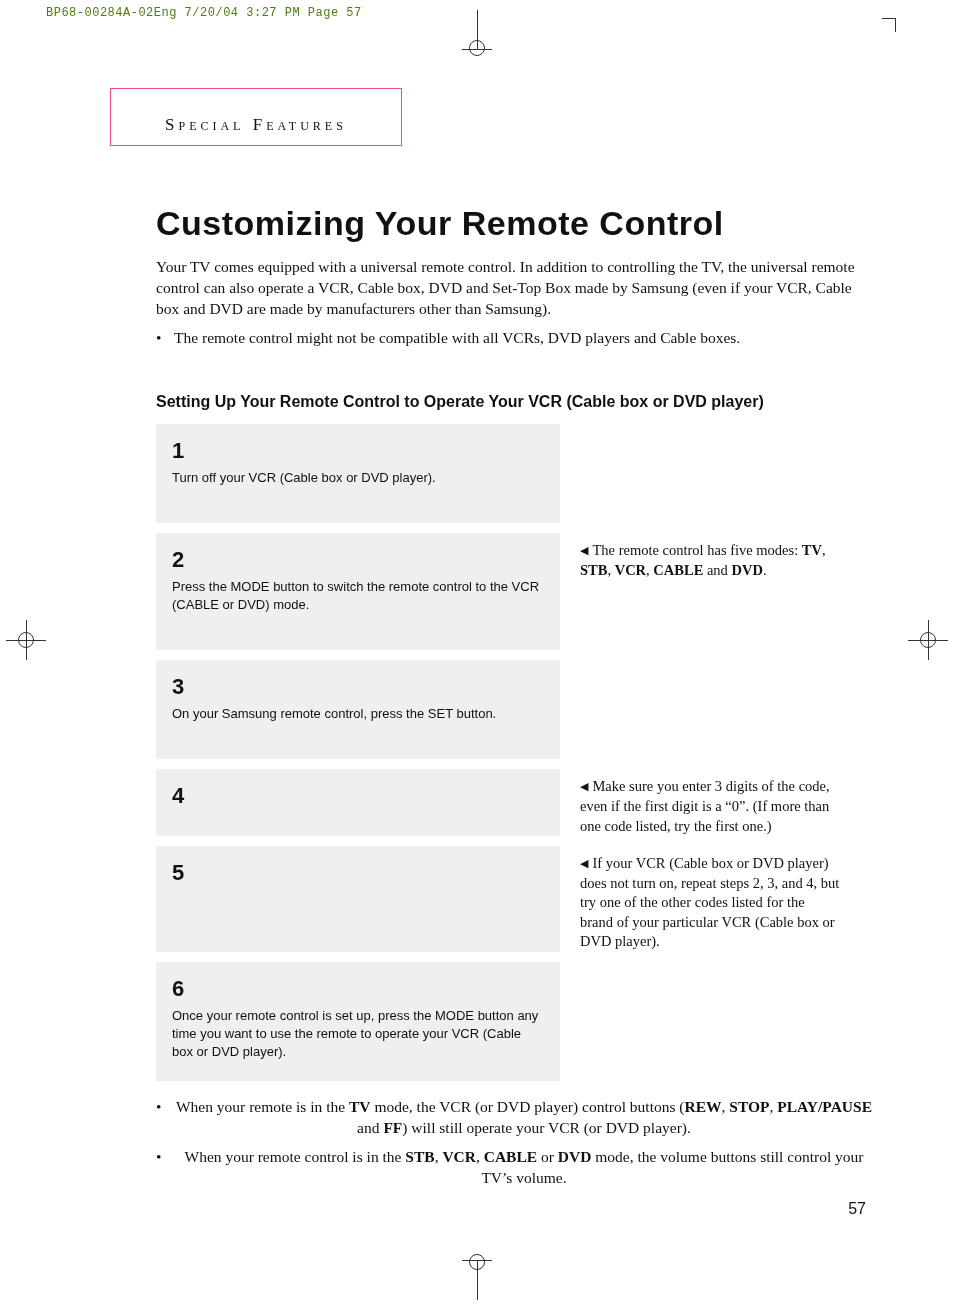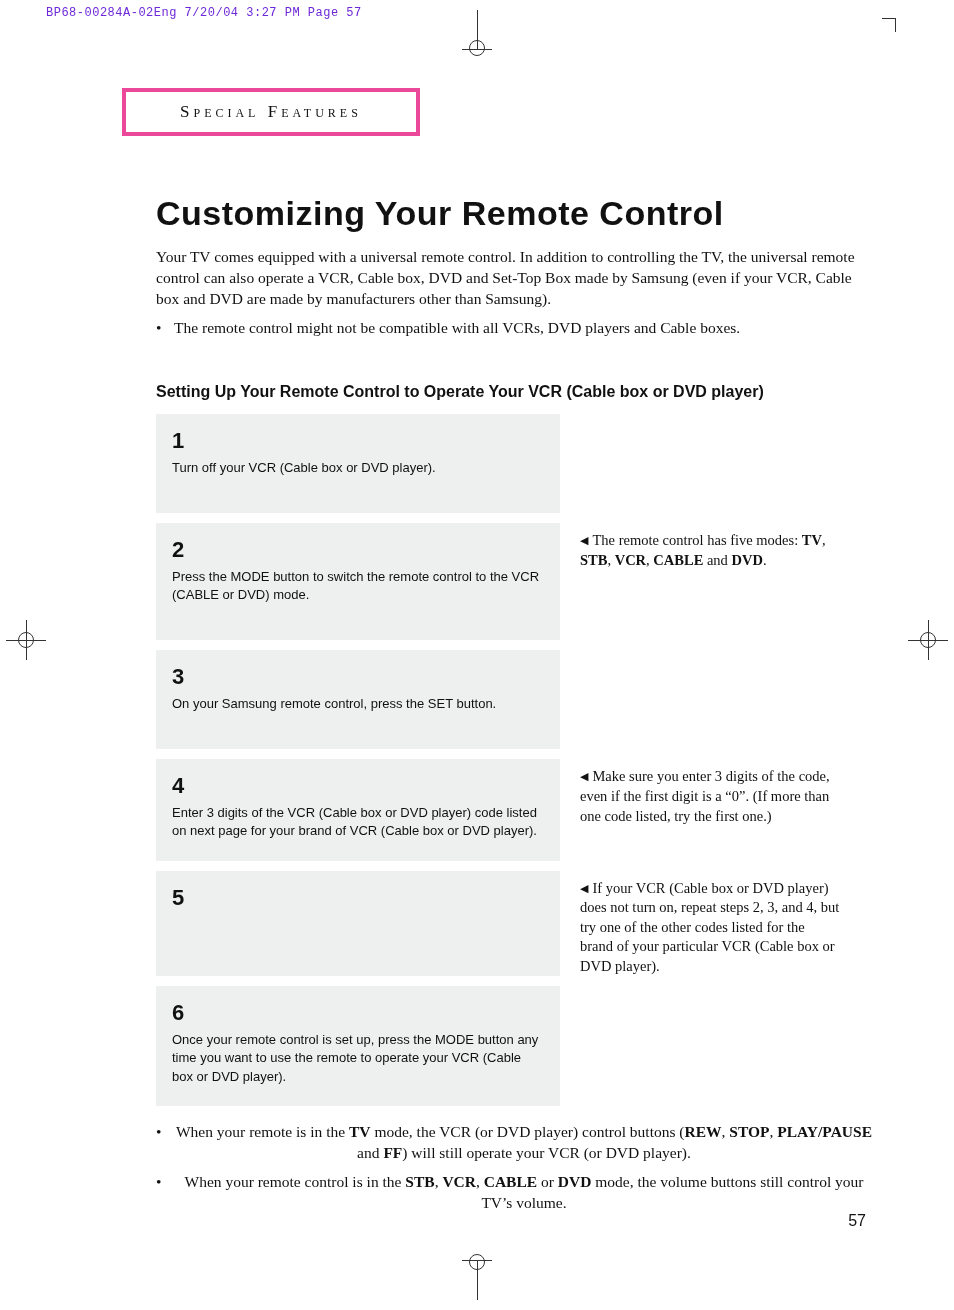--- a/index.html
+++ b/index.html
@@ -16,21 +16,21 @@
     box-sizing: border-box;
     padding: 0;
     background: #fff;
   }
   .print-header {
     position: absolute;
     top: 6px;
     left: 46px;
     font-family: "Courier New", monospace;
     font-size: 12px;
-    color: #6d28d9;
+    color: #4d7c0f;
     letter-spacing: 0.5px;
   }
   .crop-top {
     position: absolute;
     top: 10px;
     left: 50%;
     transform: translateX(-50%);
     width: 40px;
     height: 40px;
   }
@@ -161,24 +161,24 @@
   }
 
   .content {
     position: absolute;
     left: 110px;
     right: 80px;
     top: 88px;
   }
 
   .section-box {
-    border: 4px solid #ec4899;
+    border: 1px solid #ec4899;
     display: inline-block;
-    padding: 10px 54px 10px 54px;
-    margin-left: 12px;
+    padding: 26px 54px 10px 54px;
+    margin-left: 0px;
     font-family: Georgia, serif;
   }
   .section-box span {
     font-variant: small-caps;
     letter-spacing: 4px;
     font-size: 17px;
   }
 
   h1.title {
     font-family: "Helvetica Neue", Helvetica, Arial, sans-serif;
@@ -275,21 +275,21 @@
   }
   .foot-bullets .bullet {
     margin-left: 0;
     margin-bottom: 8px;
   }
   .foot-bullets b { font-weight: 700; }
 
   .page-number {
     position: absolute;
     right: 88px;
-    bottom: 80px;
+    bottom: 92px;
     font-family: "Helvetica Neue", Helvetica, Arial, sans-serif;
     font-size: 16px;
   }
 </style>
 </head>
 <body>
 
 <div class="page">
 
   <div class="print-header">BP68-00284A-02Eng  7/20/04  3:27 PM  Page 57</div>
@@ -352,21 +352,20 @@
           <span>
             <span>On your Samsung remote control, press the </span><b class="kw">SET</b><span> button.</span>
           </span>
         </div>
         <div class="aside"></div>
       </div>
 
       <div class="step-row">
         <div class="step-box">
           <span class="step-num">4</span>
-          <span>Enter 3 digits of the VCR (Cable box or DVD player) code listed on next page for your brand of VCR (Cable box or DVD player).</span>
         </div>
         <div class="aside">
           <span class="aside-arrow"></span><span>Make sure you enter 3 digits of the code, even if the first digit is a “0”. (If more than one code listed, try the first one.)</span>
         </div>
       </div>
 
       <div class="step-row">
         <div class="step-box">
           <span class="step-num">5</span>
         </div>

